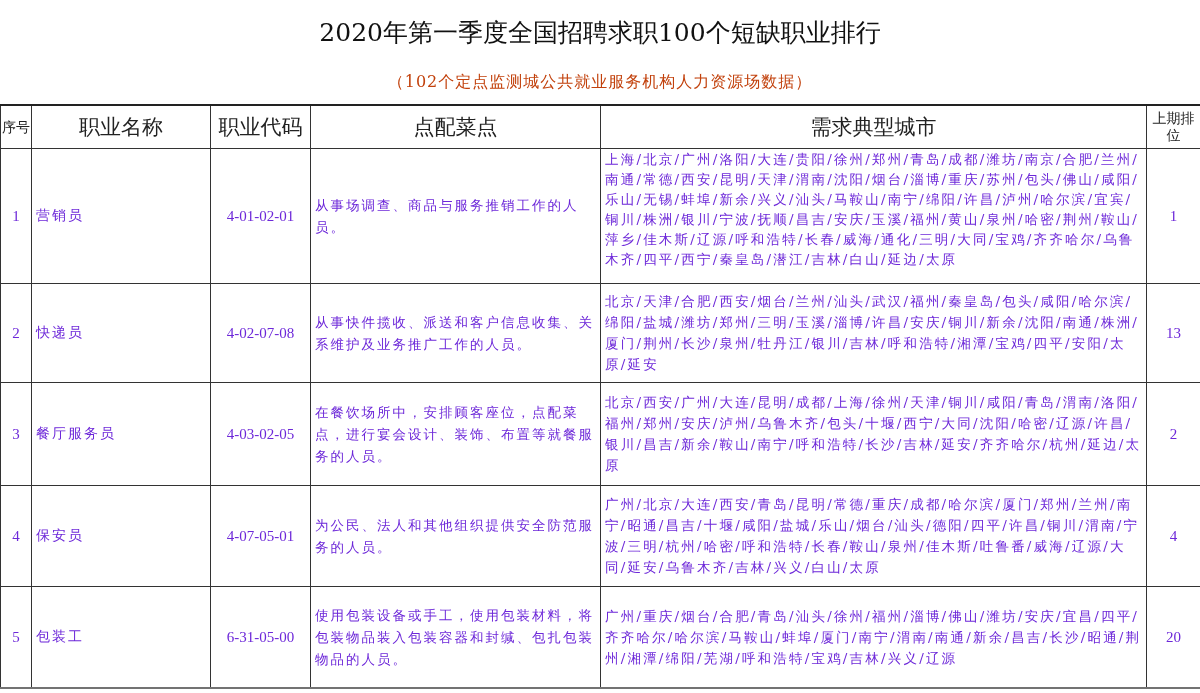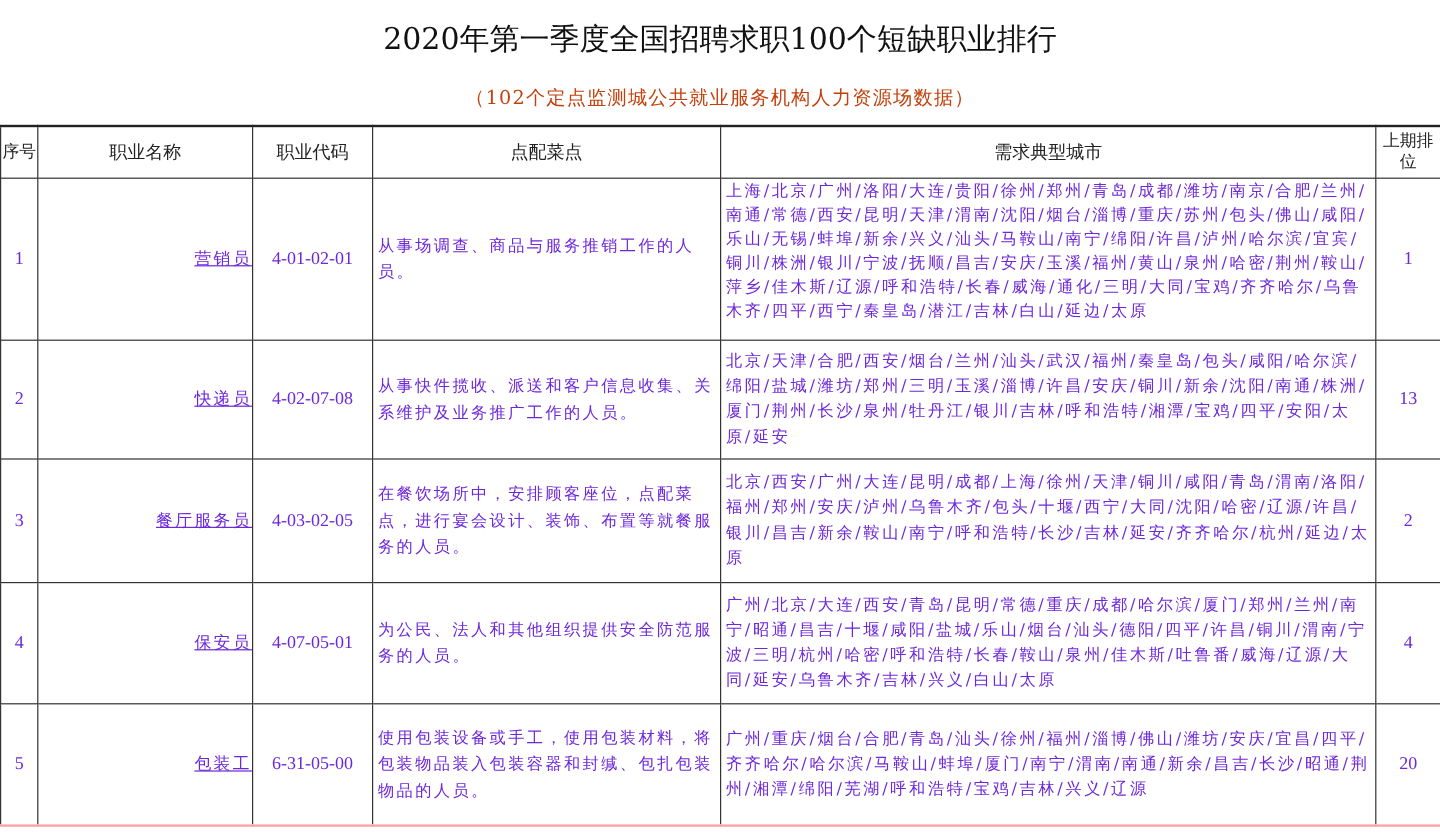--- a/index.html
+++ b/index.html
@@ -3,27 +3,27 @@
 <meta charset="utf-8">
 <style>
   html, body { margin:0; padding:0; background:#ffffff; }
   body { width:1200px; height:693px; overflow:hidden; position:relative;
          font-family:"DejaVu Serif", "Liberation Serif", serif; color:#1a1a1a; }
   .title { position:absolute; top:16px; left:0; width:1200px; text-align:center;
            font-size:25px; font-weight:normal; letter-spacing:0px; color:#111; }
   .subtitle { position:absolute; top:72px; left:0; width:1200px; text-align:center;
               font-size:16px; color:#c2410c; letter-spacing:1px; }
   table { position:absolute; top:104px; left:0; width:1200px; border-collapse:collapse;
-          table-layout:fixed; border-top:2px solid #222; border-bottom:2px solid #fca5a5; }
+          table-layout:fixed; border-top:2px solid #222; border-bottom:2px solid #737373; }
   th, td { border:1.5px solid #333; padding:0; font-weight:normal; overflow:hidden; }
-  th { height:42px; font-size:15px; text-align:center; color:#222; }
+  th { height:42px; font-size:21px; text-align:center; color:#222; }
   th.narrow { font-size:14px; line-height:17px; }
   td { font-size:14px; color:#6d28d9; }
   td.no, td.code, td.prev { text-align:center; font-family:"Liberation Serif", "DejaVu Serif", serif; font-size:15px; }
-  td.name { text-align:right; padding-left:4px; letter-spacing:2px;text-decoration:underline; }
+  td.name { text-align:left; padding-left:4px; letter-spacing:2px; }
   td.def { padding:0 4px; line-height:22px; letter-spacing:2px; font-size:13.5px;margin-left:40px; }
   td.cities { padding:0 4px; line-height:21px; letter-spacing:2.2px; font-size:13.5px; word-break:break-all; }
   tr.r1 td { height:134px; }
   tr.r2 td { height:98px; }
   tr.r3 td { height:102px; }
   tr.r4 td { height:100px; }
   tr.r5 td { height:100px; }
   tr.r1 td.cities { vertical-align:top; line-height:20px; }
 </style>
 </head>

